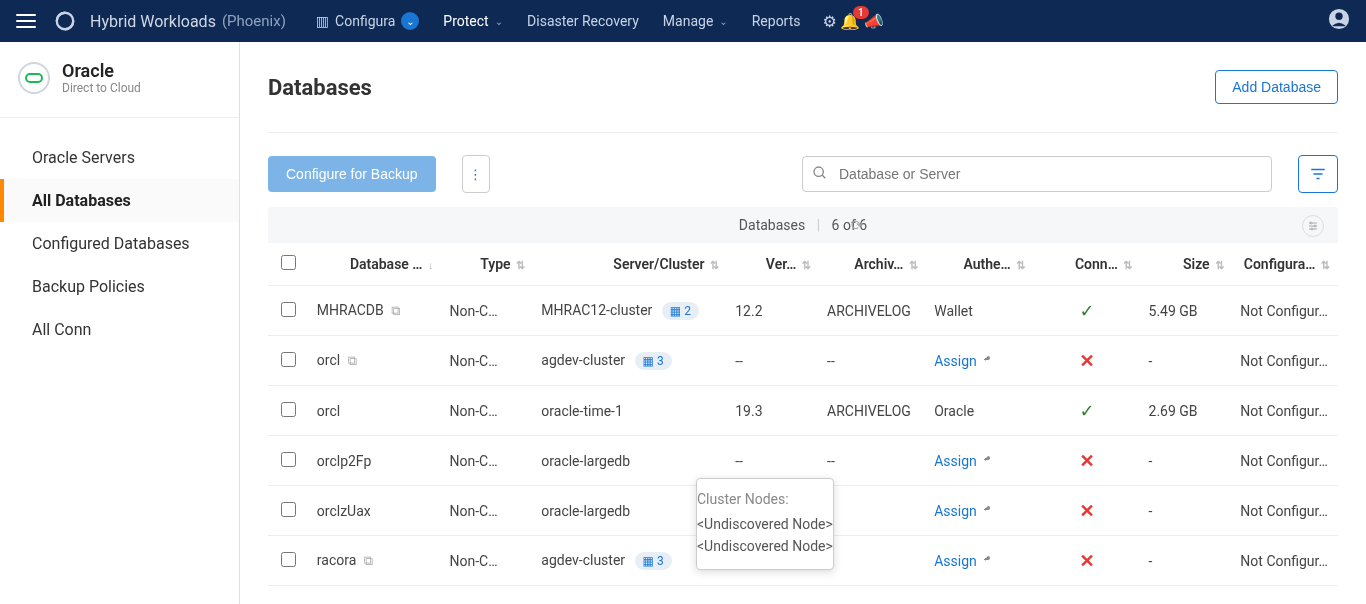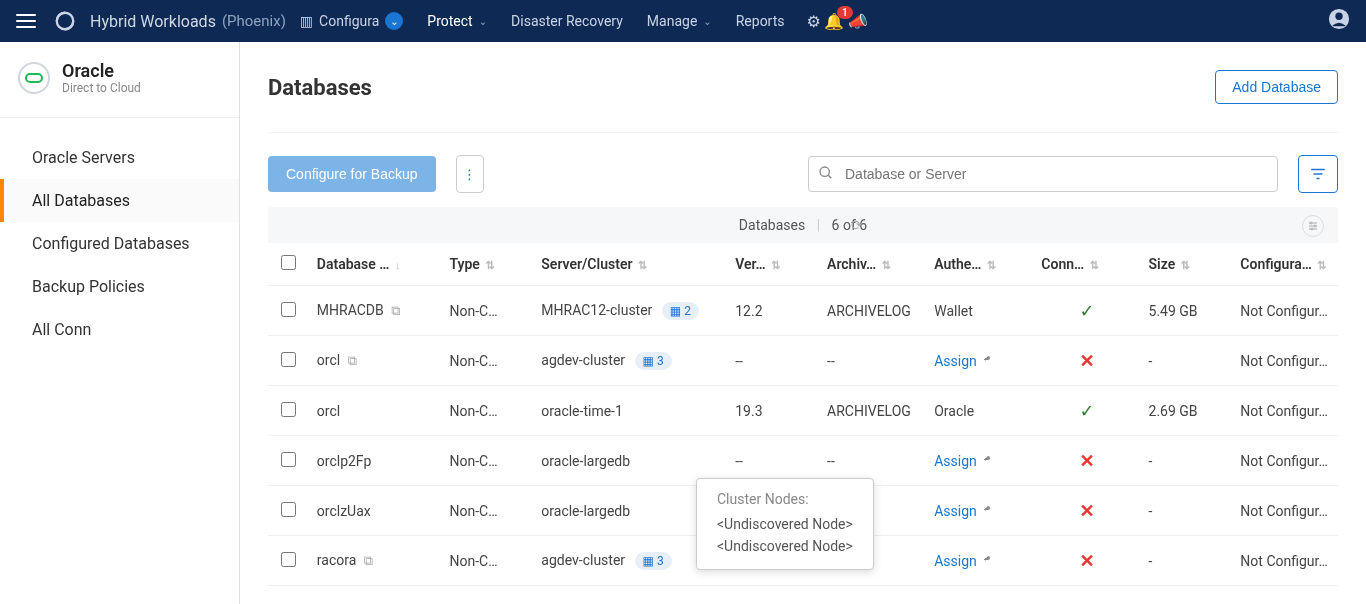--- a/index.html
+++ b/index.html
@@ -3,67 +3,67 @@
 <meta charset="utf-8">
 <style>
 *{box-sizing:border-box;margin:0;padding:0}
 body{font-family:-apple-system,BlinkMacSystemFont,"Segoe UI",Roboto,sans-serif;font-size:14px;color:#333;background:#fff;width:1366px;height:604px;overflow:hidden}
 .top-nav{background:#0e2954;height:42px;display:flex;align-items:center;padding:0 16px;color:#fff}
 .hamburger{width:20px;height:14px;display:flex;flex-direction:column;justify-content:space-between;margin-right:18px;cursor:pointer}
 .hamburger span{height:2px;background:#fff;border-radius:1px}
 .logo-swirl{width:22px;height:22px;margin-right:14px;position:relative}
 .logo-swirl svg{width:22px;height:22px}
 .brand{font-size:16px;color:#d0d8e4;margin-right:6px}
-.tenant{color:#8ea3bf;font-size:15px;margin-right:4px}
+.tenant{color:#8ea3bf;font-size:15px;margin-right:20px}
 .nav-items{display:flex;align-items:center;gap:4px}
 .nav-item{padding:4px 10px;color:#c8d4e6;font-size:14px;cursor:pointer;display:flex;align-items:center;gap:6px}
 .nav-item.active{color:#fff;font-weight:400}
 .chev{font-size:10px;color:#8ea3bf}
 .dropdown-circle{width:18px;height:18px;border-radius:50%;background:#1976d2;display:flex;align-items:center;justify-content:center;color:#fff;font-size:10px}
 .nav-right{margin-left:auto;display:flex;align-items:center;gap:18px}
 .nav-ico{color:#c8d4e6;cursor:pointer;position:relative;font-size:16px}
 .badge{position:absolute;top:-6px;right:-8px;background:#e53935;color:#fff;border-radius:8px;font-size:10px;padding:1px 5px;font-weight:600}
 .app-body{display:flex;height:562px}
 .sidebar{width:240px;border-right:1px solid #e0e0e0;padding-top:18px}
 .sb-header{display:flex;align-items:center;padding:0 18px 22px 18px;border-bottom:1px solid #eee}
 .sb-icon{width:32px;height:32px;border:2px solid #d0d6de;border-radius:50%;display:flex;align-items:center;justify-content:center;margin-right:12px}
 .sb-icon-inner{width:18px;height:10px;border:2px solid #1db954;border-radius:6px}
 .sb-title{font-size:18px;font-weight:600;color:#222}
 .sb-sub{font-size:12px;color:#888}
 .sb-nav{padding-top:18px}
 .sb-item{padding:12px 18px 12px 32px;color:#333;cursor:pointer;font-size:16px}
-.sb-item.active{color:#222;font-weight:400;border-left:4px solid #ff8800;padding-left:28px;background:#fafafa}
+.sb-item.active{color:#222;font-weight:700;border-left:4px solid #ff8800;padding-left:28px;background:#fafafa}
 .main{flex:1;padding:28px 28px 0 28px;overflow:hidden}
 .page-head{display:flex;align-items:center;justify-content:space-between;padding-bottom:28px;border-bottom:1px solid #eee}
 .page-title{font-size:22px;color:#333}
 .add-btn{border:1px solid #1976d2;color:#1976d2;background:#fff;padding:8px 16px;border-radius:4px;cursor:pointer;font-size:14px}
-.toolbar{display:flex;align-items:center;margin-top:22px;gap:20px}
+.toolbar{display:flex;align-items:center;margin-top:22px;gap:26px}
 .cfg-btn{background:#7db4e8;color:#fff;border:none;padding:10px 18px;border-radius:4px;font-size:14px;cursor:pointer}
 .kebab-btn{border:1px solid #ccc;background:#fff;width:28px;height:38px;border-radius:4px;color:#1976d2;cursor:pointer;display:flex;align-items:center;justify-content:center}
 .search-wrap{margin-left:auto;position:relative;width:470px}
 .search-wrap input{width:100%;padding:9px 12px 9px 36px;border:1px solid #ccc;border-radius:4px;font-size:14px}
 .search-ico{position:absolute;left:10px;top:9px;color:#888}
 .filter-btn{border:1px solid #1976d2;background:#fff;width:40px;height:38px;border-radius:4px;display:flex;align-items:center;justify-content:center;cursor:pointer;color:#1976d2}
 .table-wrap{margin-top:14px}
 .table-summary{background:#f5f7f9;padding:10px;text-align:center;color:#555;font-size:14px;position:relative;border-radius:4px 4px 0 0}
 .refresh-ico,.settings-ico{position:absolute;color:#aaa;cursor:pointer}
 .refresh-ico{left:calc(50% + 48px);top:10px}
 .settings-ico{right:14px;top:8px;border:1px solid #ddd;border-radius:50%;width:22px;height:22px;display:flex;align-items:center;justify-content:center}
 table{width:100%;border-collapse:collapse}
-th{text-align:left;padding:12px 8px;font-size:14px;color:#333;font-weight:600;border-bottom:1px solid #eee;white-space:nowrap}
+th{text-align:right;padding:12px 8px;font-size:14px;color:#333;font-weight:600;border-bottom:1px solid #eee;white-space:nowrap}
 th .sort{color:#bbb;font-size:11px;margin-left:2px}
 td{padding:14px 8px;border-bottom:1px solid #eee;font-size:14px;color:#444;white-space:nowrap}
 .cb{width:40px;text-align:center}
 .cb input{width:15px;height:15px}
 .cluster-badge{background:#e8eef5;color:#1976d2;padding:2px 8px;border-radius:10px;font-size:12px;margin-left:6px;display:inline-flex;align-items:center;gap:4px}
 .rac-ico{color:#aaa;margin-left:4px;font-size:13px}
 .assign{color:#1976d2;cursor:pointer;display:inline-flex;gap:4px}
 .conn-ok{color:#2e7d32;font-size:18px}
 .conn-bad{color:#e53935;font-size:18px;font-weight:bold}
-.tooltip{position:absolute;background:#fff;border:1px solid #ccc;border-radius:4px;box-shadow:0 2px 8px rgba(0,0,0,0.15);padding:12px 20px;font-size:14px;color:#555;z-index:10;left:696px;top:478px}
+.tooltip{position:absolute;background:#fff;border:1px solid #ccc;border-radius:4px;box-shadow:0 2px 8px rgba(0,0,0,0.15);padding:12px 0;font-size:14px;color:#555;z-index:10;left:696px;top:478px}
 .tooltip .tt-title{color:#888;margin-bottom:6px}
 .tooltip .tt-line{padding:3px 0}
 .pipe{color:#ccc;margin:0 8px}
 .col-db{width:130px}
 .col-type{width:90px}
 .col-sc{width:190px}
 .col-ver{width:90px}
 .col-arch{width:105px}
 .col-auth{width:105px}
 .col-conn{width:105px}

